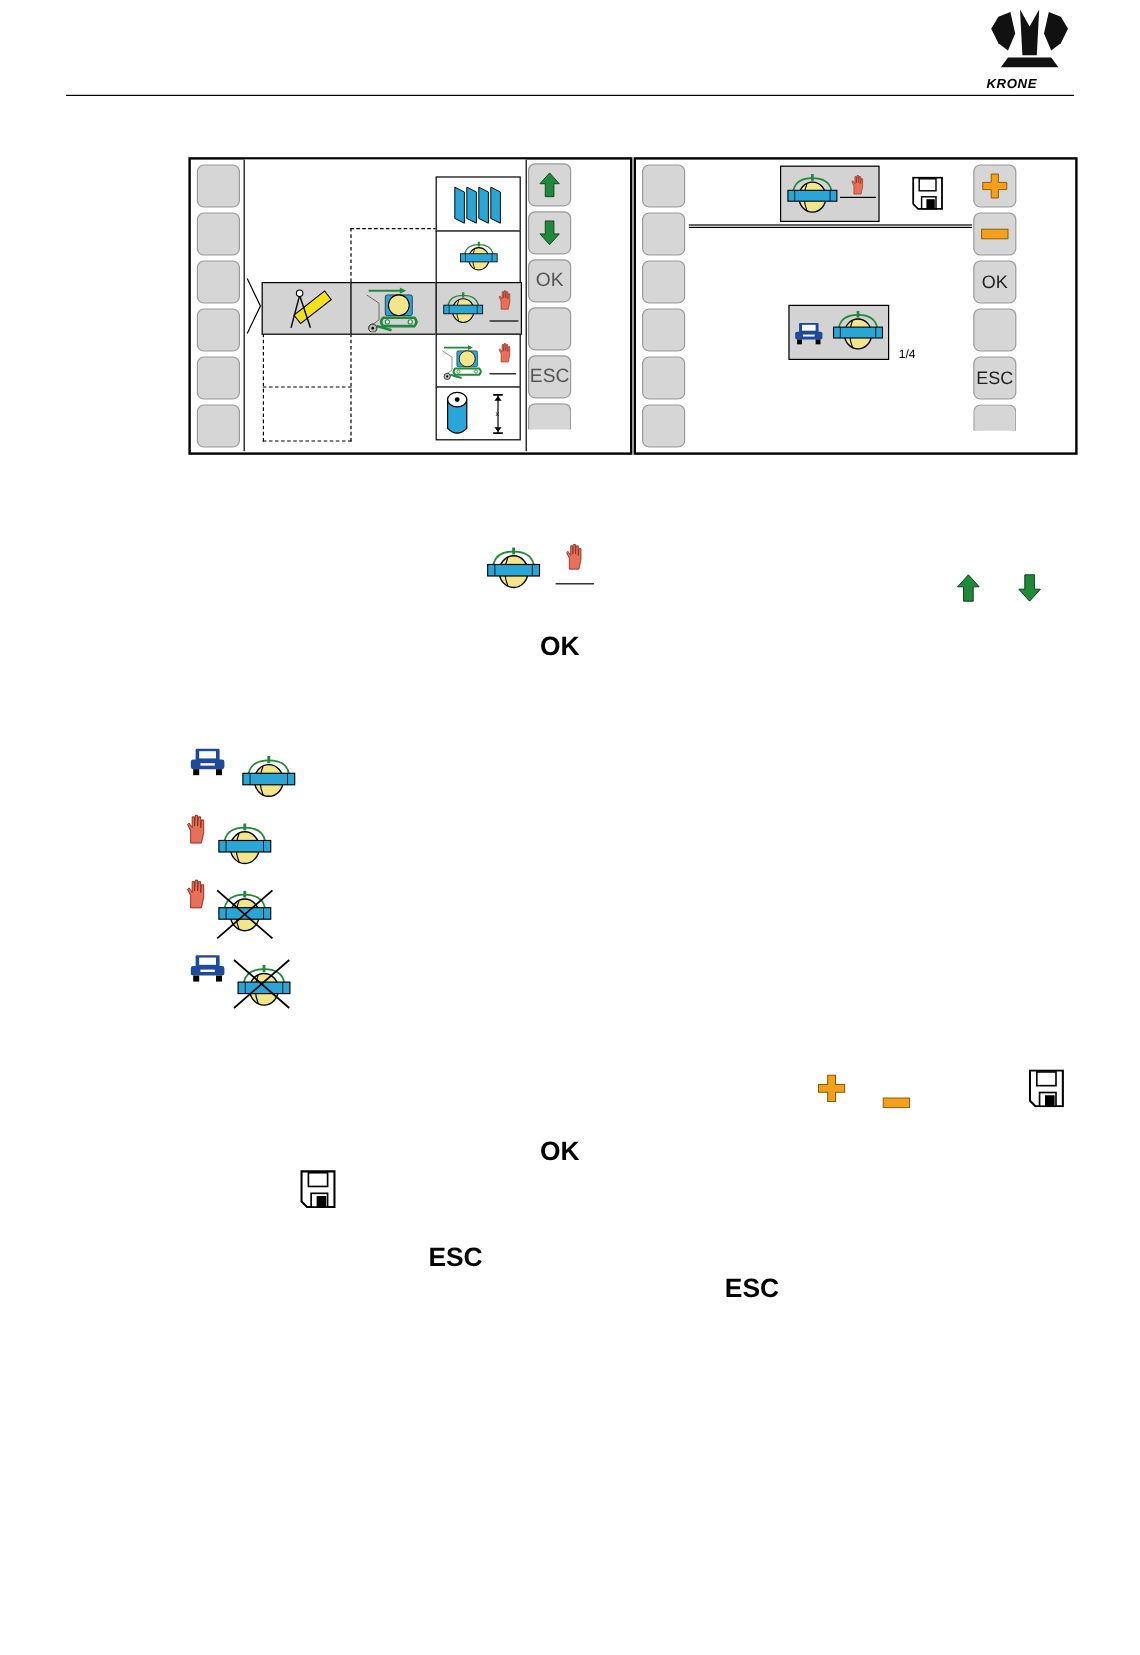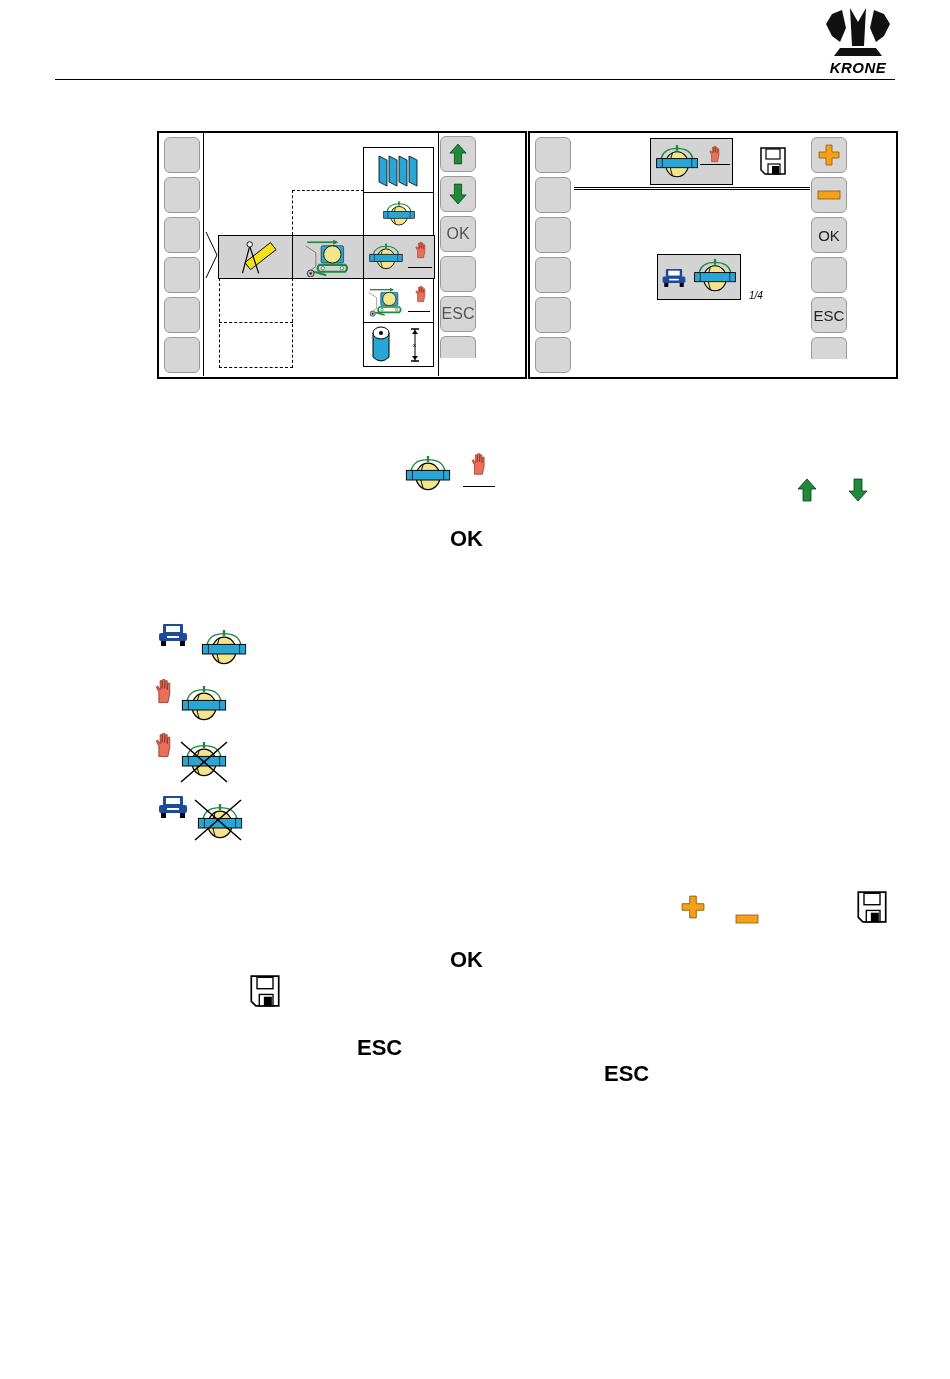--- a/index.html
+++ b/index.html
@@ -1,20 +1,20 @@
 <!DOCTYPE html>
 <html><head>
 <meta charset="utf-8">
 <style>
   html, body { margin:0; padding:0; background:#fff; }
   body { width:950px; height:1379px; position:relative; overflow:hidden; font-family:"Liberation Sans", sans-serif; }
   .abs { position:absolute; }
   .hr { left:55px; top:79px; width:840px; height:1px; background:#000; }
   .logo { left:822px; top:6px; width:72px; height:70px; }
-  .logo-text { position:absolute; left:0; bottom:0; width:72px; text-align:center; font-weight:bold; font-style:italic; font-size:15px; letter-spacing:0.5px; }
+  .logo-text { position:absolute; left:0; bottom:0; width:72px; text-align:left; font-weight:bold; font-style:italic; font-size:11px; letter-spacing:0.5px; }
 
   .screen { position:absolute; border:2px solid #000; background:#fff; box-sizing:border-box; }
   .softkey { position:absolute; width:36px; height:36px; background:#d6d6d6; border:1px solid #9a9a9a; border-radius:6px; box-sizing:border-box; display:flex; align-items:center; justify-content:center; font-size:15px; color:#222; }
   .softkey.tall-cut { height:22px; border-bottom:none; border-radius:6px 6px 0 0; }
   .cell { position:absolute; border:1px solid #000; background:#fff; box-sizing:border-box; display:flex; align-items:center; justify-content:center; }
   .cell.sel { background:#d3d3d3; }
   .dash { position:absolute; border:1px dashed #000; box-sizing:border-box; }
   .mini-box { position:absolute; background:#d3d3d3; border:1px solid #000; box-sizing:border-box; }
 
   .txt { position:absolute; font-weight:bold; font-size:22px; color:#000; }
@@ -222,21 +222,21 @@
   <div class="abs" style="left:44px; top:54px; width:236px; height:3px; border-top:1px solid #000; border-bottom:1px solid #000; box-sizing:border-box;"></div>
 
   <div class="mini-box" style="left:127px; top:121px; width:84px; height:46px;">
     <svg width="26" height="22" style="position:absolute; left:3px; top:12px;">
         <use href="#sym-car"></use>
       </svg>
     <svg width="48" height="34" style="position:absolute; left:33px; top:4px;">
         <use href="#sym-bale"></use>
       </svg>
   </div>
-  <div class="small" style="left:219px; top:157px;font-style:italic;">1/4</div>
+  <div class="small" style="left:219px; top:157px;">1/4</div>
 
   <div class="softkey" style="left:281px; top:4px;">
     <svg width="22" height="22">
         <use href="#sym-plus"></use>
       </svg>
   </div>
   <div class="softkey" style="left:281px; top:44px;">
     <svg width="24" height="10">
         <use href="#sym-minus"></use>
       </svg>

